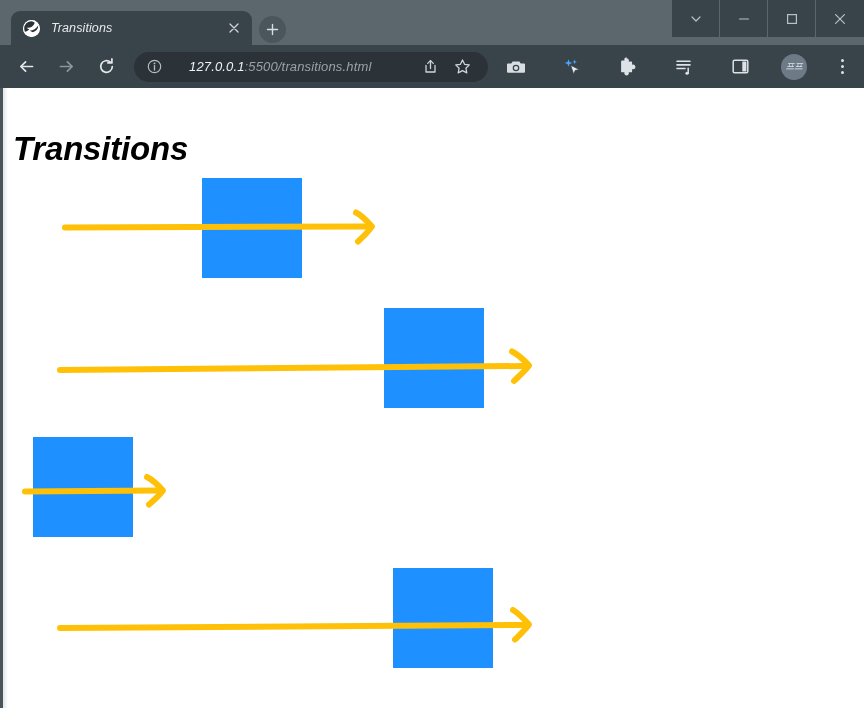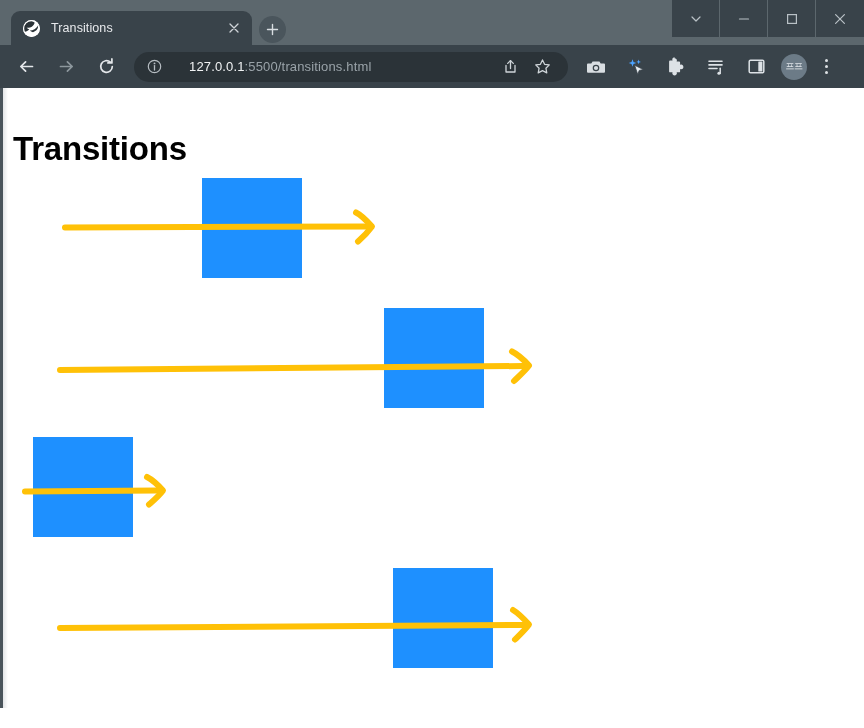--- a/index.html
+++ b/index.html
@@ -10,20 +10,21 @@
     overflow: hidden;
     font-family: "Liberation Sans", sans-serif;
     background: #ffffff;
   }
 
   #app {
     position: relative;
     width: 864px; height: 708px;
     background: #701a75;
     overflow: hidden;
+    font-style: italic;
   }
 
   
   .titlebar {
     position: absolute; left: 0; top: 0;
     width: 864px; height: 45px;
     background: #5c676d;
   }
   .tabstrip {
     position: absolute; left: 0; top: 0;
@@ -142,21 +143,22 @@
     white-space: nowrap;
     overflow: hidden;
     flex: 1 1 auto;
     letter-spacing: .15px;
   }
   .omni-host { color: #f1f3f4; }
 
   .tb-right {
     display: flex; align-items: center;
     flex: 0 0 auto;
-    padding-right: 20px;
+    padding-right: 4px;
+    gap: 16px;
   }
   .omni-trailing {
     display: flex; align-items: center;
     flex: 0 0 auto;
     margin-left: 6px;
   }
   .omni-trailing .tb-btn { width: 26px; height: 26px; margin: 0 3px; }
 
   .avatar {
     width: 26px; height: 26px;

